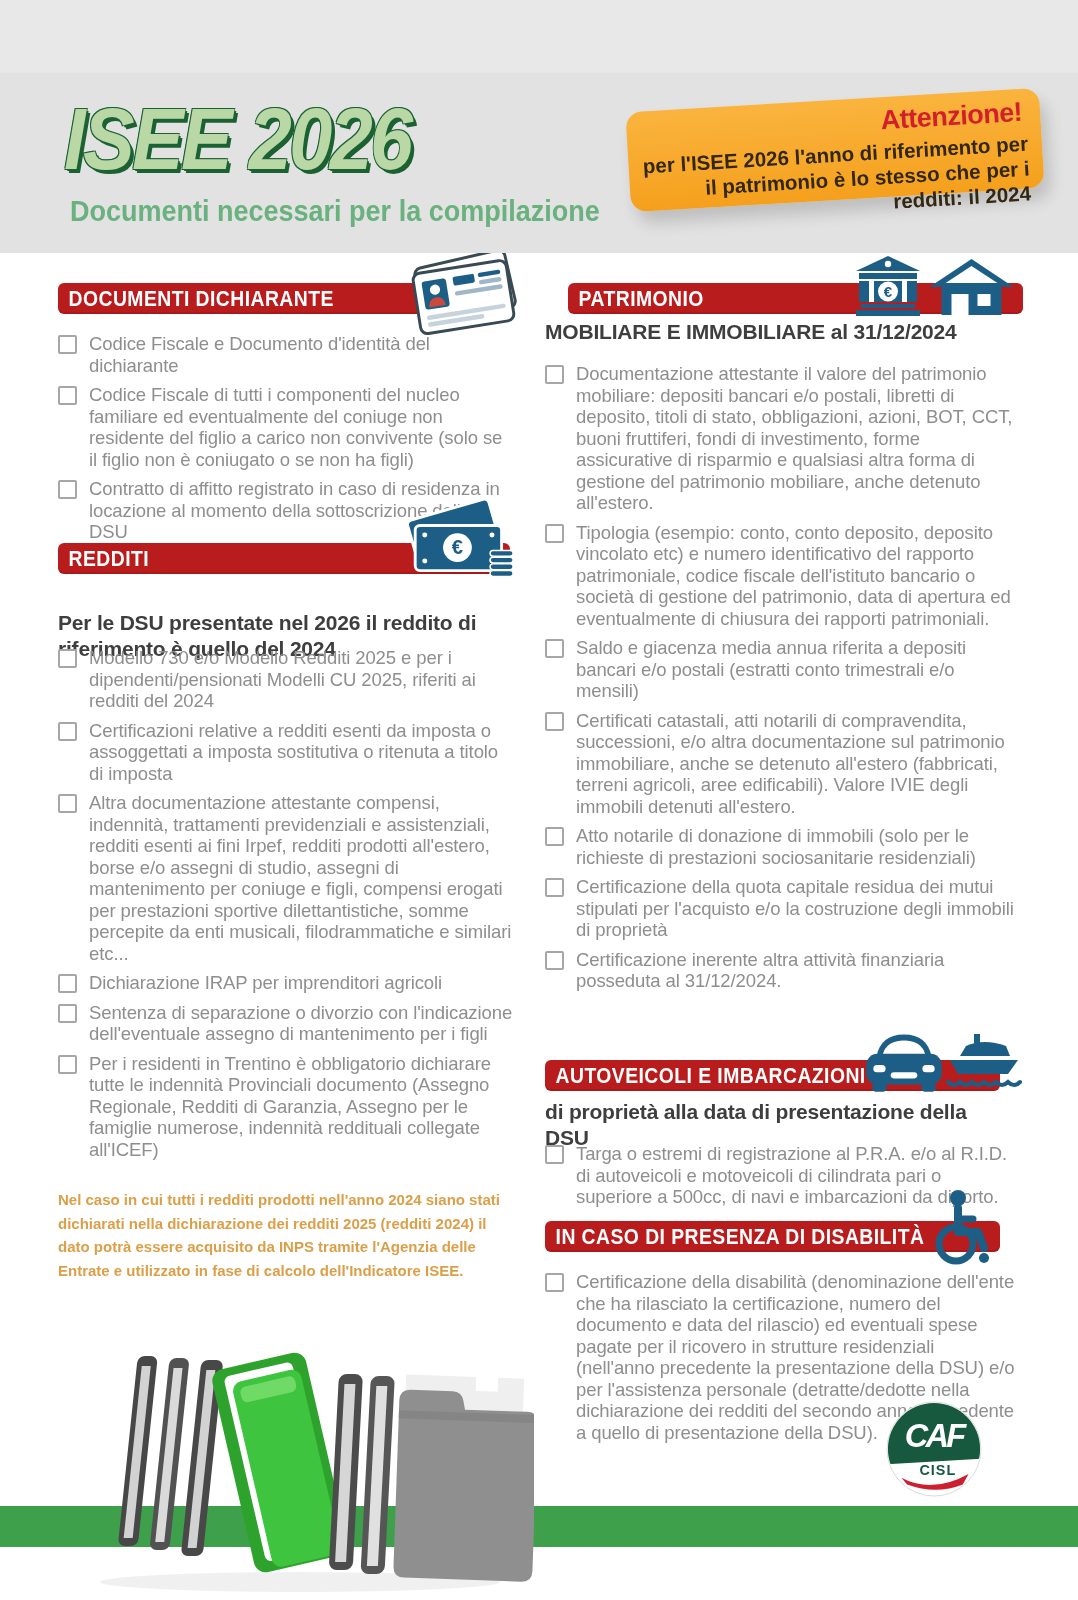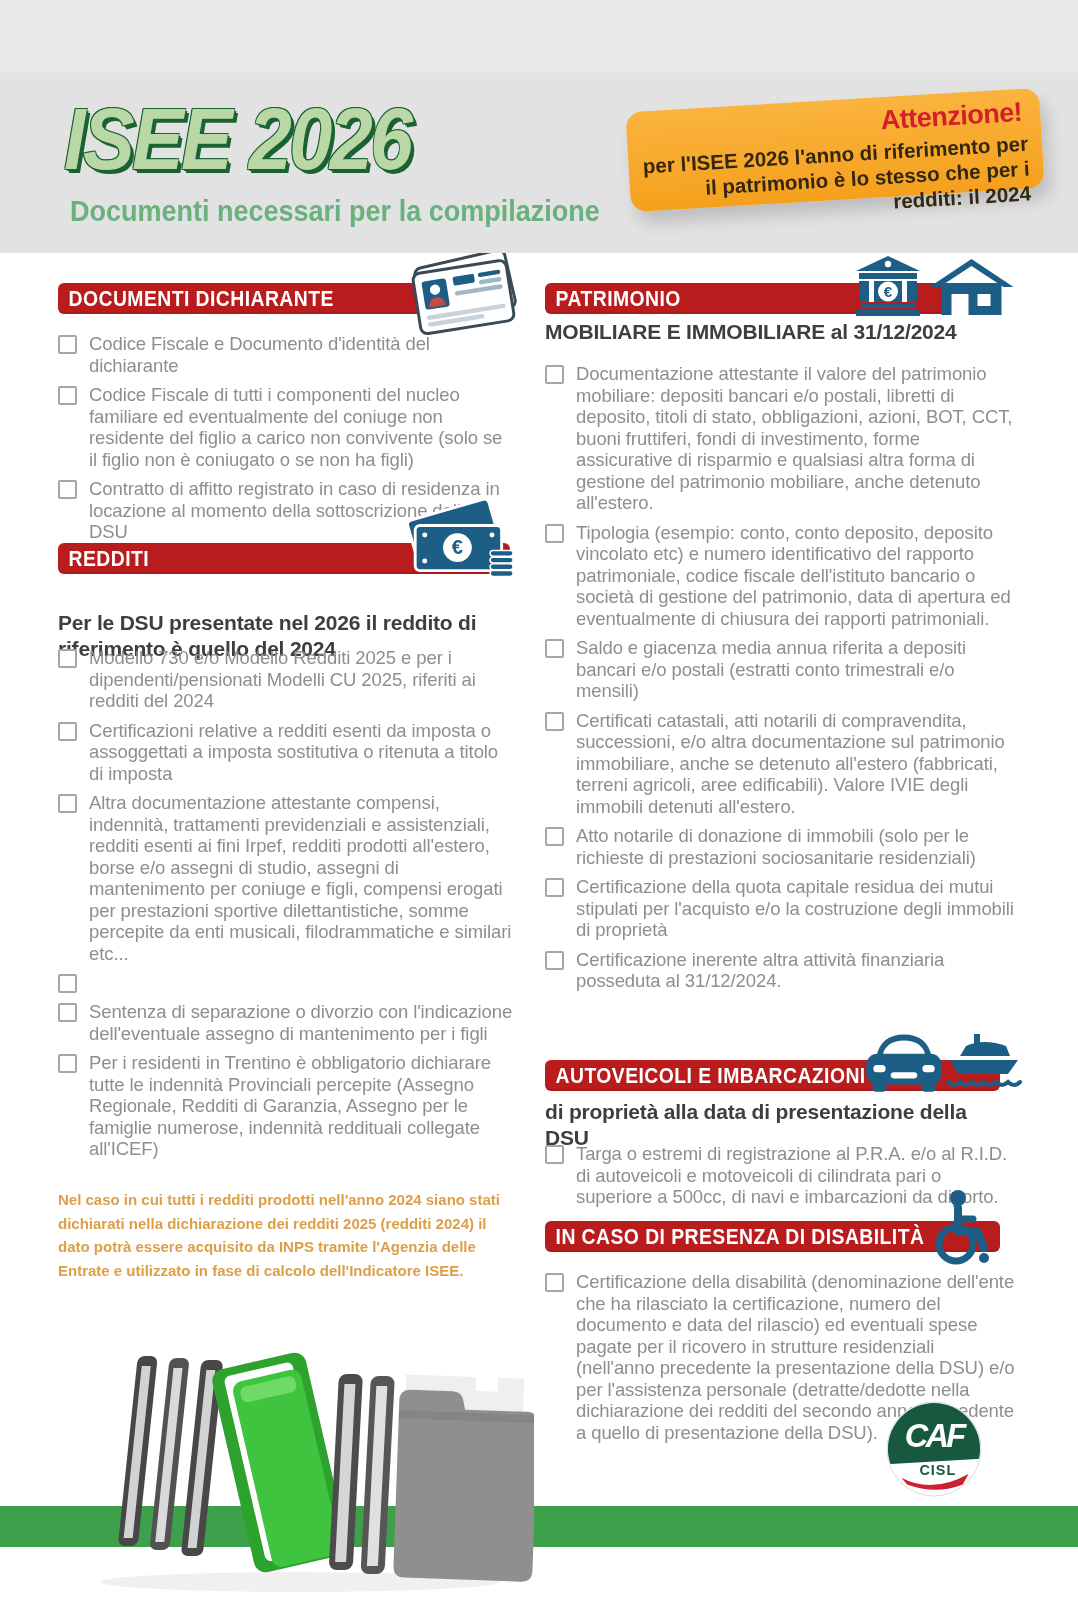--- a/index.html
+++ b/index.html
@@ -93,37 +93,38 @@
       <div class="item">
         <span class="cb"></span>
         <span class="item-text">Certificazioni relative a redditi esenti da imposta o assoggettati a imposta sostitutiva o ritenuta a titolo di imposta</span>
       </div>
       <div class="item">
         <span class="cb"></span>
         <span class="item-text">Altra documentazione attestante compensi, indennità, trattamenti previdenziali e assistenziali, redditi esenti ai fini Irpef, redditi prodotti all'estero, borse e/o assegni di studio, assegni di mantenimento per coniuge e figli, compensi erogati per prestazioni sportive dilettantistiche, somme percepite da enti musicali, filodrammatiche e similari etc...</span>
       </div>
       <div class="item">
         <span class="cb"></span>
+        <span class="item-text">Dichiarazione IRAP per imprenditori agricoli</span>
       </div>
       <div class="item">
         <span class="cb"></span>
         <span class="item-text">Sentenza di separazione o divorzio con l'indicazione dell'eventuale assegno di mantenimento per i figli</span>
       </div>
       <div class="item">
         <span class="cb"></span>
-        <span class="item-text">Per i residenti in Trentino è obbligatorio dichiarare tutte le indennità Provinciali percepite (Assegno Regionale, Redditi di Garanzia, Assegno per le famiglie numerose, indennità reddituali collegate all'ICEF)</span>
+        <span class="item-text">Per i residenti in Trentino è obbligatorio dichiarare tutte le indennità Provinciali documento (Assegno Regionale, Redditi di Garanzia, Assegno per le famiglie numerose, indennità reddituali collegate all'ICEF)</span>
       </div>
     </div>
 
     <div class="note block" style="top:905px;">Nel caso in cui tutti i redditi prodotti nell'anno 2024 siano stati dichiarati nella dichiarazione dei redditi 2025 (redditi 2024) il dato potrà essere acquisito da INPS tramite l'Agenzia delle Entrate e utilizzato in fase di calcolo dell'Indicatore ISEE.</div>
   </div>
 
   <div class="col col-right">
 
-    <div class="bar block" style="top:0;width:455px;">
+    <div class="bar block" style="top:0;width:455px;margin-left:23px;">
       <span class="bar-label">PATRIMONIO</span>
     </div>
 
     <div class="col-sub block" style="top:36px;">MOBILIARE E IMMOBILIARE al 31/12/2024</div>
 
     <div class="list block" style="top:80px;">
       <div class="item">
         <span class="cb"></span>
         <span class="item-text">Documentazione attestante il valore del patrimonio mobiliare: depositi bancari e/o postali, libretti di deposito, titoli di stato, obbligazioni, azioni, BOT, CCT, buoni fruttiferi, fondi di investimento, forme assicurative di risparmio e qualsiasi altra forma di gestione del patrimonio mobiliare, anche detenuto all'estero.</span>
       </div>

